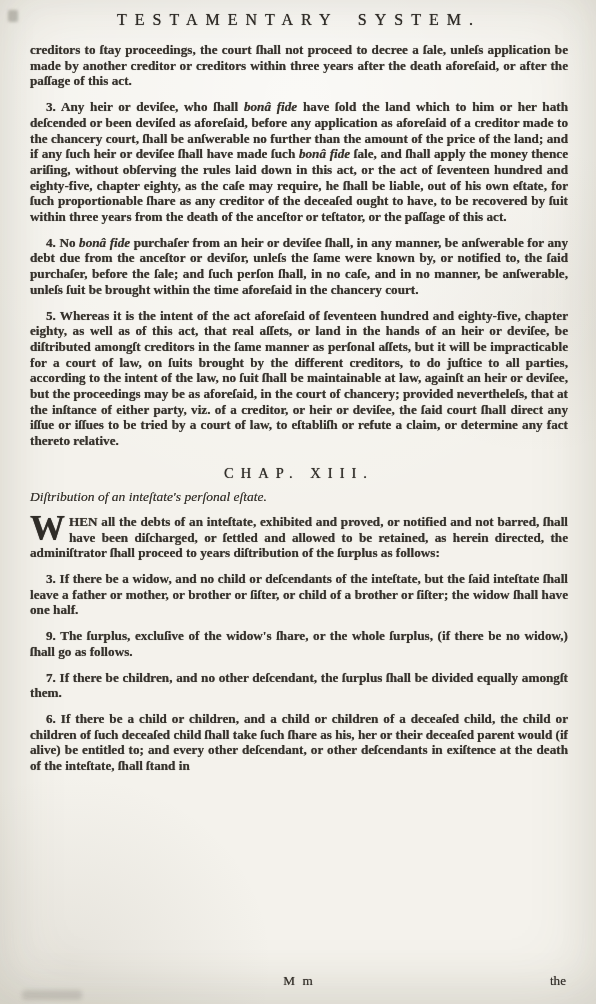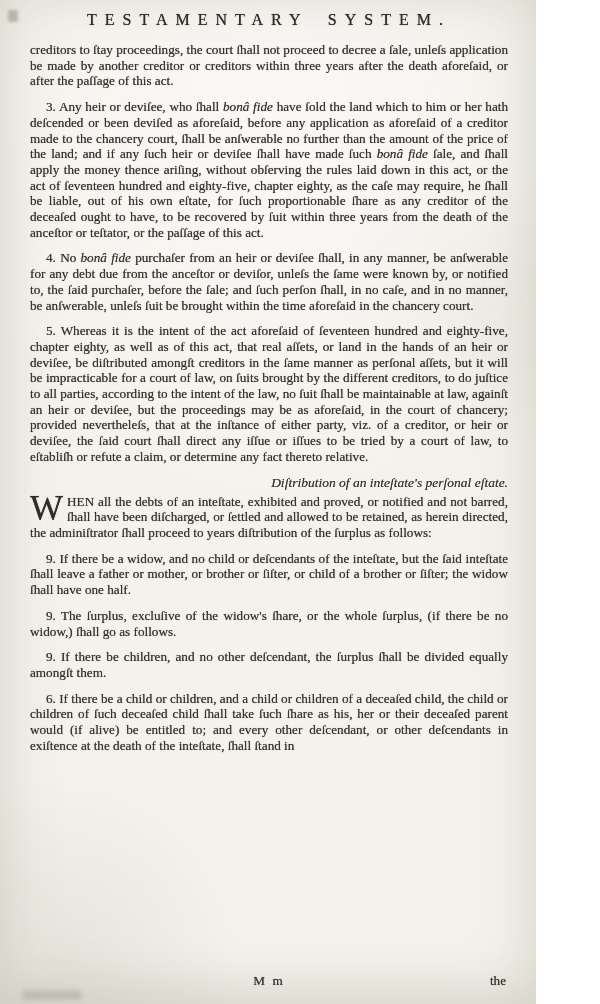--- a/index.html
+++ b/index.html
@@ -1,20 +1,20 @@
 <!DOCTYPE html>
 <html><head>
 <meta charset="utf-8">
 <style>
   * { box-sizing: border-box; }
   html, body { margin: 0; padding: 0; }
 
   .page {
     position: relative;
-    width: 536px;
+    width: 596px;
     height: 1004px;
     overflow: hidden;
     font-family: "Liberation Serif", "DejaVu Serif", serif;
     color: #37332d;
     background:
       radial-gradient(90% 60% at 50% 10%, rgba(255,255,255,0.55), rgba(255,255,255,0) 70%),
       radial-gradient(45% 25% at 12% 96%, rgba(110,100,80,0.10), rgba(110,100,80,0) 75%),
       radial-gradient(40% 22% at 90% 30%, rgba(120,110,90,0.06), rgba(120,110,90,0) 70%),
       #f4f2ec;
     box-shadow: inset 0 0 70px rgba(95,85,60,0.14), inset 0 -18px 40px rgba(95,85,60,0.08);
@@ -31,39 +31,40 @@
     text-shadow: 0 0 0.8px rgba(47,44,39,0.85);
     white-space: nowrap;
   }
 
   .para {
     font-size: 13.2px;
     line-height: 15.7px;
     text-align: justify;
     margin: 0 0 10px 0;
     text-shadow: 0 0 0.7px rgba(55,51,45,0.75);
+    font-weight: bold;
   }
   .para.indent { text-indent: 16px; }
 
   .para i { font-style: italic; }
 
   .chap-heading {
     text-align: center;
     font-size: 14.5px;
     letter-spacing: 7px;
     margin: 16px 0 7px 0;
     color: #322f2a;
     text-shadow: 0 0 0.8px rgba(50,47,42,0.8);
   }
 
   .chap-subtitle {
-    text-align: right;
+    text-align: left;
     font-style: italic;
     font-size: 13.5px;
-    margin: 0 0 3px 0;
+    margin: 0 0 9px 0;
     text-shadow: 0 0 0.6px rgba(55,51,45,0.7);
   }
 
   .dropcap {
     float: left;
     font-size: 35px;
     line-height: 27px;
     padding: 1px 4px 0 0;
     color: #302d28;
     text-shadow: 0 0 0.8px rgba(48,45,40,0.85);
@@ -114,29 +115,30 @@
 
   <div class="running-head">TESTAMENTARY SYSTEM.</div>
 
   <div class="body-text">
       <p class="para"><span>creditors to ſtay proceedings, the court ſhall not proceed to decree a ſale, unleſs application be made by another creditor or creditors within three years after the death aforeſaid, or after the paſſage of this act.</span></p>
       <p class="para indent"><span>3. Any heir or deviſee, who ſhall </span><i>bonâ fide</i><span> have ſold the land which to him or her hath deſcended or been deviſed as aforeſaid, before any application as aforeſaid of a creditor made to the chancery court, ſhall be anſwerable no further than the amount of the price of the land; and if any ſuch heir or deviſee ſhall have made ſuch </span><i>bonâ fide</i><span> ſale, and ſhall apply the money thence ariſing, without obſerving the rules laid down in this act, or the act of ſeventeen hundred and eighty-five, chapter eighty, as the caſe may require, he ſhall be liable, out of his own eſtate, for ſuch proportionable ſhare as any creditor of the deceaſed ought to have, to be recovered by ſuit within three years from the death of the anceſtor or teſtator, or the paſſage of this act.</span></p>
       <p class="para indent"><span>4. No </span><i>bonâ fide</i><span> purchaſer from an heir or deviſee ſhall, in any manner, be anſwerable for any debt due from the anceſtor or deviſor, unleſs the ſame were known by, or notified to, the ſaid purchaſer, before the ſale; and ſuch perſon ſhall, in no caſe, and in no manner, be anſwerable, unleſs ſuit be brought within the time aforeſaid in the chancery court.</span></p>
       <p class="para indent"><span>5. Whereas it is the intent of the act aforeſaid of ſeventeen hundred and eighty-five, chapter eighty, as well as of this act, that real aſſets, or land in the hands of an heir or deviſee, be diſtributed amongſt creditors in the ſame manner as perſonal aſſets, but it will be impracticable for a court of law, on ſuits brought by the different creditors, to do juſtice to all parties, according to the intent of the law, no ſuit ſhall be maintainable at law, againſt an heir or deviſee, but the proceedings may be as aforeſaid, in the court of chancery; provided nevertheleſs, that at the inſtance of either party, viz. of a creditor, or heir or deviſee, the ſaid court ſhall direct any iſſue or iſſues to be tried by a court of law, to eſtabliſh or refute a claim, or determine any fact thereto relative.</span></p>
     </div>
 
+  <div class="chap-heading">CHAP. XIII.</div>
 
   <div class="chap-subtitle">Diſtribution of an inteſtate's perſonal eſtate.</div>
 
   <p class="para"><span class="dropcap">W</span><span>HEN all the debts of an inteſtate, exhibited and proved, or notified and not barred, ſhall have been diſcharged, or ſettled and allowed to be retained, as herein directed, the adminiſtrator ſhall proceed to years diſtribution of the ſurplus as follows:</span></p>
 
   <div>
-      <p class="para indent">9. If there be a widow, and no child or deſcendants of the inteſtate, but the ſaid inteſtate ſhall leave a father or mother, or brother or ſiſter, or child of a brother or ſiſter; the widow ſhall have one half.</p>
+      <p class="para indent">3. If there be a widow, and no child or deſcendants of the inteſtate, but the ſaid inteſtate ſhall leave a father or mother, or brother or ſiſter, or child of a brother or ſiſter; the widow ſhall have one half.</p>
       <p class="para indent">9. The ſurplus, excluſive of the widow's ſhare, or the whole ſurplus, (if there be no widow,) ſhall go as follows.</p>
-      <p class="para indent">9. If there be children, and no other deſcendant, the ſurplus ſhall be divided equally amongſt them.</p>
+      <p class="para indent">7. If there be children, and no other deſcendant, the ſurplus ſhall be divided equally amongſt them.</p>
       <p class="para indent">6. If there be a child or children, and a child or children of a deceaſed child, the child or children of ſuch deceaſed child ſhall take ſuch ſhare as his, her or their deceaſed parent would (if alive) be entitled to; and every other deſcendant, or other deſcendants in exiſtence at the death of the inteſtate, ſhall ſtand in</p>
     </div>
 
   <div class="footer">
     <span class="signature">M m</span>
     <span class="catchword">the</span>
   </div>
 
   <div class="smudge-bottom-left"></div>
 

